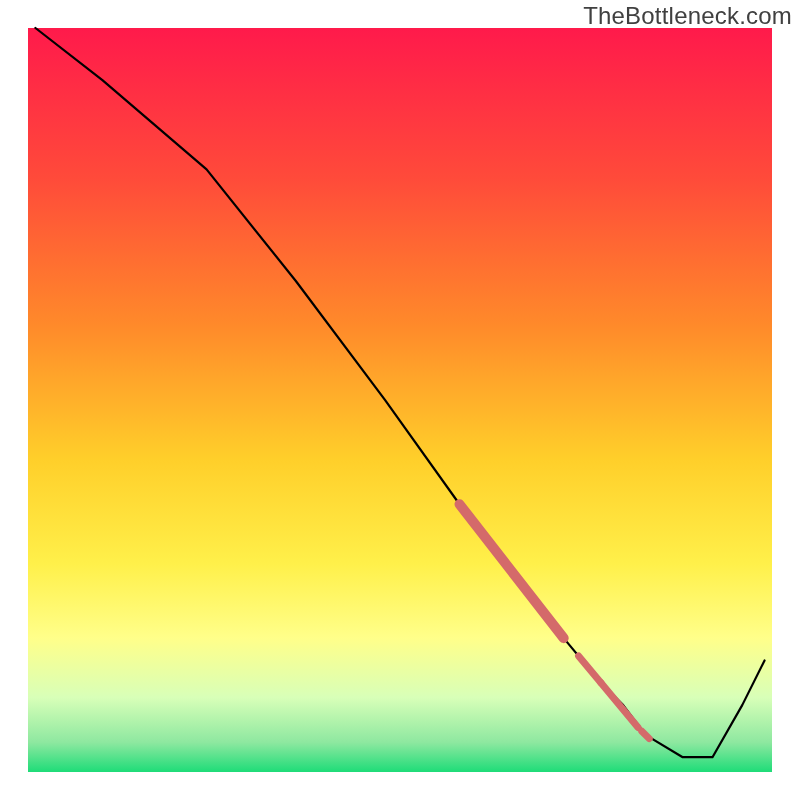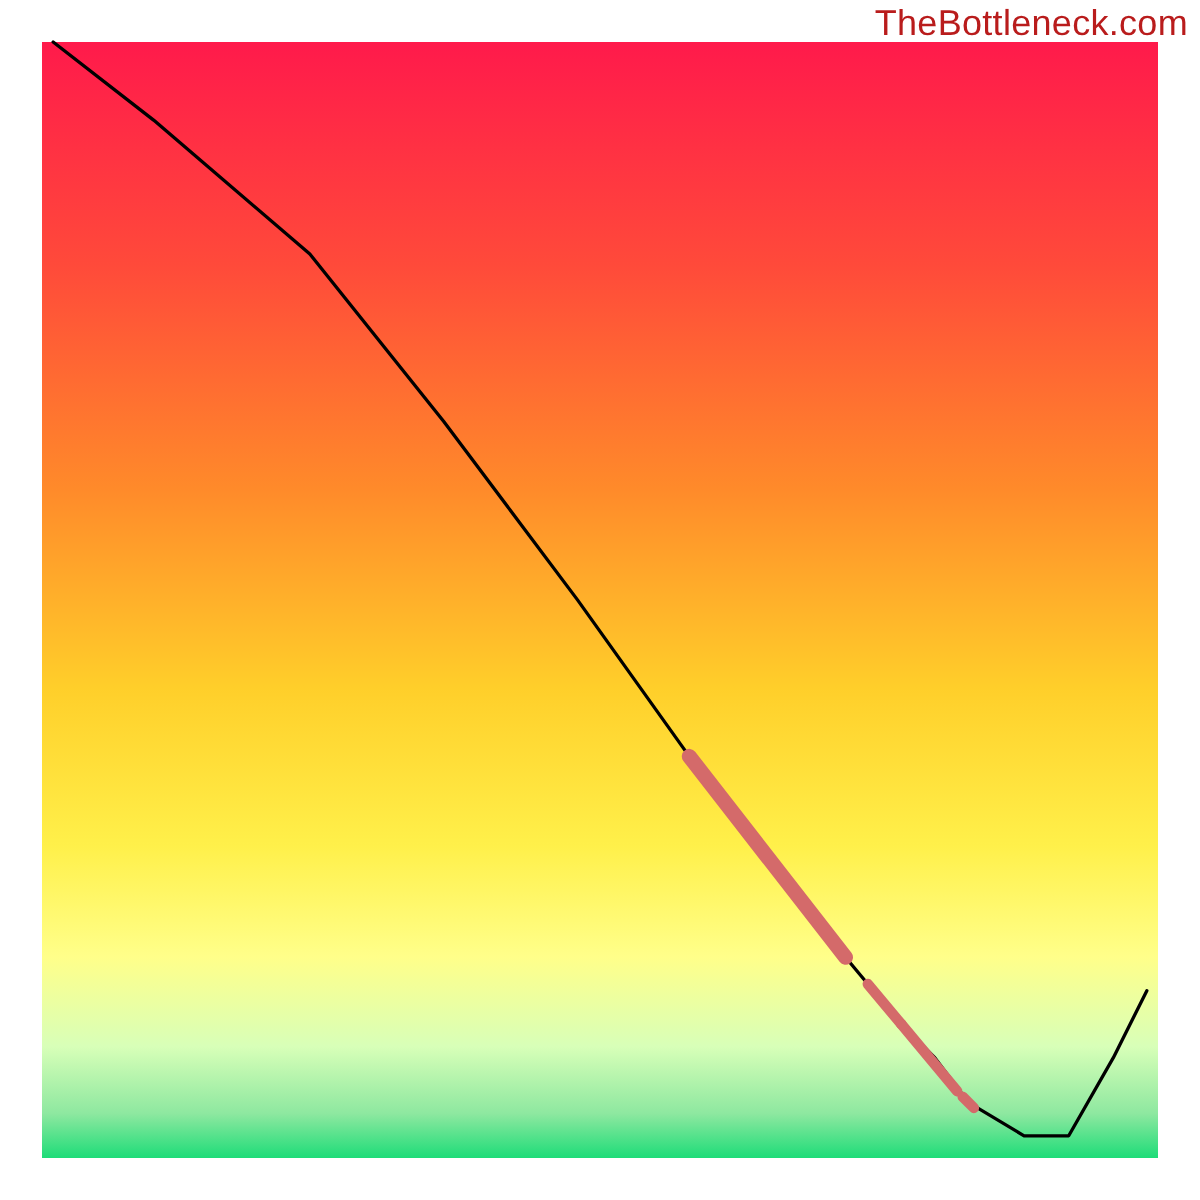--- a/index.html
+++ b/index.html
@@ -15,21 +15,21 @@
     position: relative;
     width: 800px;
     height: 800px;
   }
   .watermark {
     position: absolute;
     top: 2px;
     right: 8px;
     font-size: 24px;
     font-weight: 500;
-    color: #b91c1c;
+    color: #404040;
     letter-spacing: 0.2px;
     z-index: 5;
     margin-left: 12px;
   }
   svg.plot {
     position: absolute;
     top: 0;
     left: 0;
     width: 800px;
     height: 800px;

